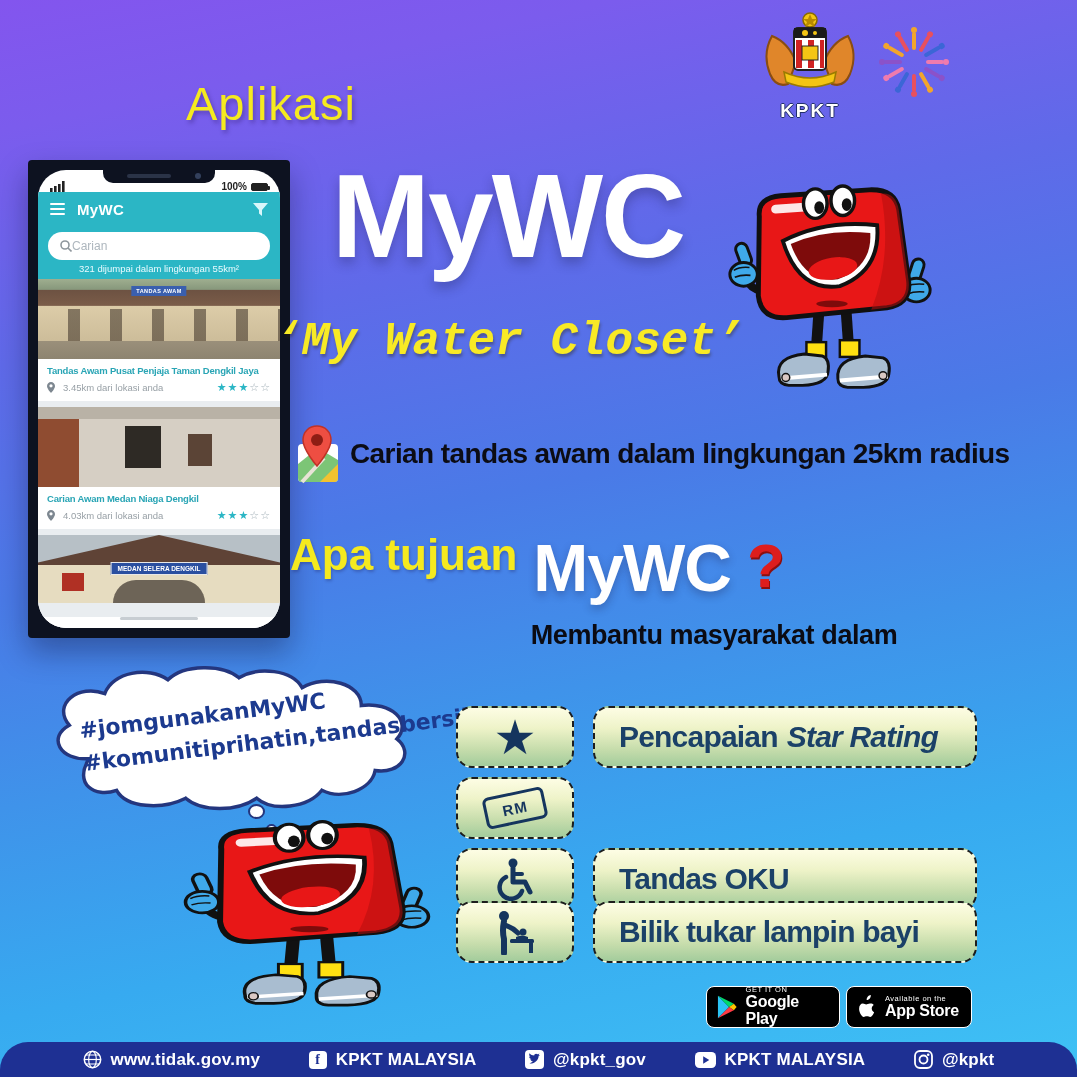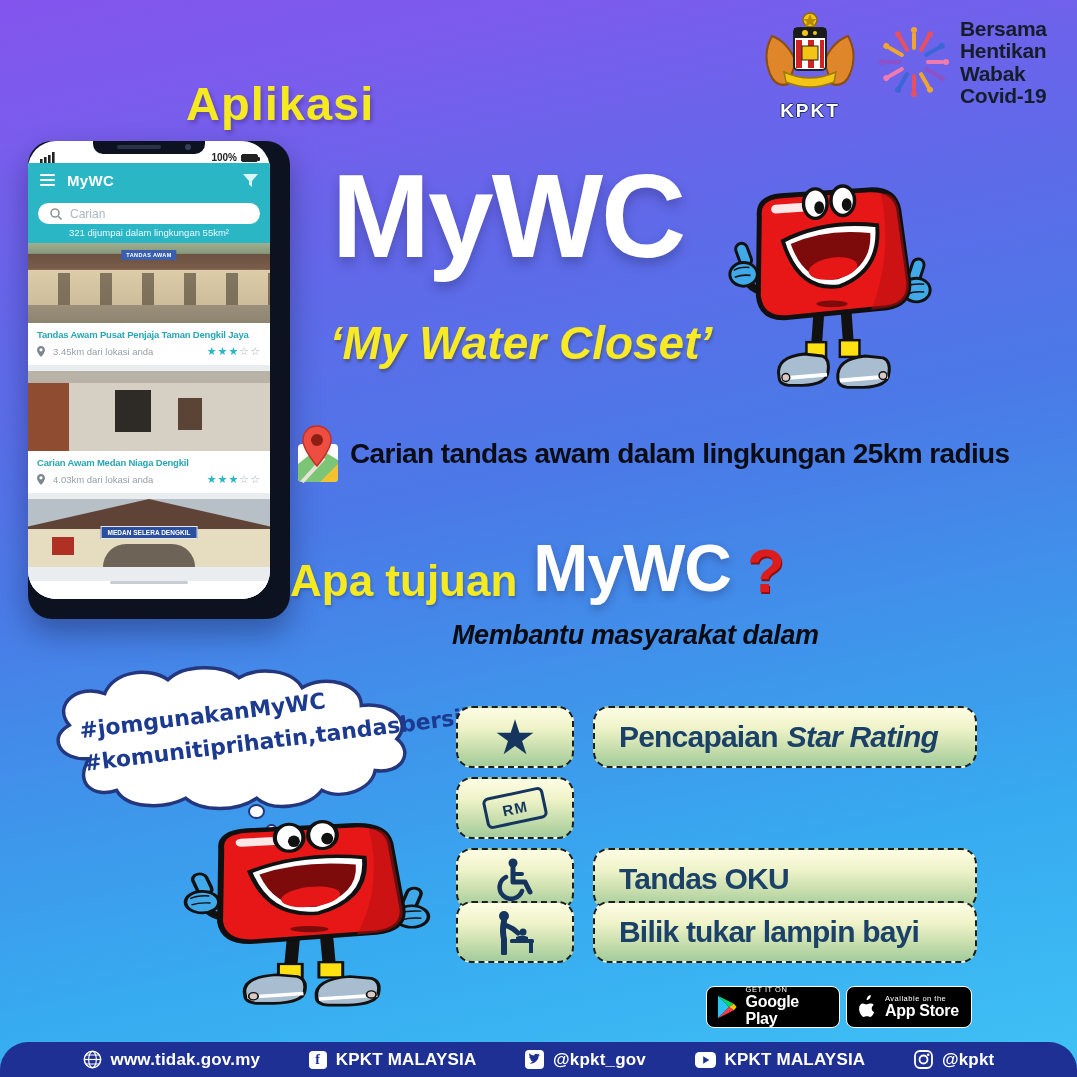--- a/index.html
+++ b/index.html
@@ -4,49 +4,49 @@
 <style>
   * { margin:0; padding:0; box-sizing:border-box; }
   body { background:#111; font-family:"Liberation Sans", sans-serif; }
   #poster {
     position:relative; width:1077px; height:1077px; margin:0 auto; overflow:hidden;
     background:linear-gradient(168deg,#8355ee 0%,#7b5ced 10%,#5f6ae9 28%,#4a7ae7 46%,#3f93ea 62%,#37aaf0 78%,#3fc2f5 100%);
   }
   .abs { position:absolute; }
 
   
-  .kicker { left:186px; top:76px; font-size:47px; font-weight:bold; color:#f5ea1f;
+  .kicker { left:186px; top:76px; font-size:47px; font-weight:normal; color:#f5ea1f;
     letter-spacing:1px; text-shadow:2px 3px 4px rgba(40,20,90,.35); }
   .kpkt-logo-wrap { left:757px; top:10px; width:106px; text-align:center; }
   .kpkt-label { color:#fff; font-weight:bold; font-size:19px; letter-spacing:2px;
     text-shadow:-1px 0 #23306b,1px 0 #23306b,0 1px #23306b,0 -1px #23306b; }
   .covid-logo { left:874px; top:22px; }
   .covid-text { left:960px; top:18px; font-size:21px; font-weight:bold; color:#151d2b;
     line-height:1.06; letter-spacing:-0.3px; }
 
   
-  .phone { left:28px; top:141px; width:262px; height:478px; background:#0d1220;
-    border-radius:24px; box-shadow:0 14px 30px rgba(10,10,40,.35); }
+  .phone { left:28px; top:160px; width:262px; height:478px; background:#0d1220;
+    border-radius:4px; padding:10px; box-shadow:0 14px 30px rgba(10,10,40,.35); }
   .screen { position:relative; width:242px; height:458px; background:#fff; border-radius:28px;
     overflow:hidden; }
   .notch { position:absolute; top:0; left:50%; transform:translateX(-50%); width:112px; height:13px;
     background:#0d1220; border-radius:0 0 10px 10px; z-index:5; }
   .notch .spk { position:absolute; left:24px; top:4px; width:44px; height:4px; border-radius:2px; background:#2a3347; }
   .notch .cam { position:absolute; right:14px; top:3px; width:6px; height:6px; border-radius:50%; background:#33405c; }
   .statusbar { height:22px; display:flex; align-items:flex-end; justify-content:space-between;
     padding:6px 12px 0 12px; }
   .batt-group { display:flex; align-items:center; gap:4px; font-size:10px; color:#222; font-weight:bold; }
   .batt { width:17px; height:8px; border:1px solid #222; border-radius:2px; position:relative; background:#222; }
   .batt:after { content:""; position:absolute; right:-3px; top:2px; width:2px; height:4px; background:#222; border-radius:0 1px 1px 0; }
   .appbar { height:34px; background:#2bb6c5; display:flex; align-items:center; padding:0 12px; gap:12px; }
   .burger div { width:15px; height:2px; background:#fff; margin:3px 0; border-radius:1px; }
   .appbar-title { color:#fff; font-weight:bold; font-size:15px; letter-spacing:.3px; flex:1; }
   .searchwrap { background:#2bb6c5; padding:6px 10px 3px 10px; }
-  .searchbox { height:21px; background:#fff; border-radius:15px; display:flex; align-items:center;
-    gap:8px; padding:0 12px; }
+  .searchbox { height:28px; background:#fff; border-radius:15px; display:flex; align-items:center;
+    padding:0 12px; }
   .searchbox .ph { color:#aeb7be; font-size:12px; }
   .results { background:#2bb6c5; color:#e9fbff; font-size:9.5px; text-align:center; padding:0 0 5px 0; }
   .list { background:#e9edf0; }
   .photo { position:relative; height:80px; overflow:hidden; }
   .photo1 { background:linear-gradient(180deg,#9fae8f 0%,#87987c 13%,#6d5242 14%,#7a5c49 33%,#dccca8 34%,#cdbd9a 77%,#9a8f7a 78%,#8d8470 100%); }
   .photo1:before { content:""; position:absolute; left:0; right:0; top:38%; height:40%;
     background:repeating-linear-gradient(90deg,transparent 0 30px,rgba(44,33,26,.5) 30px 42px); }
   .bsign { position:absolute; top:9%; left:50%; transform:translateX(-50%); background:#3a5fae;
     color:#fff; font-size:5.5px; font-weight:bold; padding:2px 5px; letter-spacing:.4px; white-space:nowrap; }
   .photo2 { background:linear-gradient(#b9b2a6 0 15%,rgba(0,0,0,0) 15%),
@@ -66,30 +66,30 @@
   .cardrow { display:flex; align-items:center; gap:8px; margin-top:5px; font-size:9.5px; color:#98a0a6; }
   .stars { margin-left:auto; font-family:"DejaVu Sans",sans-serif; font-size:11px; letter-spacing:1px; }
   .sf { color:#2bb6c5; } .se { color:#aab6bd; }
   .gap { height:6px; background:#e9edf0; }
   .homebar-wrap { background:#fff; height:40px; }
   .homebar { width:78px; height:3px; border-radius:2px; background:#c7cdd2; margin:14px auto 0 auto; }
 
   
   .big-title { left:288px; top:148px; width:440px; text-align:center; color:#fff; font-size:118px;
     font-weight:bold; letter-spacing:-2px; text-shadow:0 6px 12px rgba(25,25,70,.3); }
-  .tagline { left:276px; top:316px; width:490px; text-align:center; font-family:Liberation Sans, sans-serif;
+  .tagline { left:264px; top:316px; width:490px; text-align:center; font-family:Liberation Mono, monospace;
     font-style:italic; font-weight:bold; font-size:46px; color:#f8ea25; text-shadow:1px 3px 3px rgba(50,35,0,.35); }
   .loc-row { left:294px; top:424px; display:flex; align-items:center; gap:10px; }
   .loc-text { font-size:28px; font-weight:bold; color:#0c0c14; letter-spacing:-0.6px; }
-  .q-row { left:290px; top:530px; display:flex; align-items:flex-end; gap:16px; }
+  .q-row { left:290px; top:530px; display:flex; align-items:flex-start; gap:16px; }
   .q-prefix { font-size:44px; font-weight:bold; color:#f5ea1f; text-shadow:1px 2px 3px rgba(30,30,90,.3); }
   .q-app { font-size:66px; font-weight:bold; color:#fff; letter-spacing:-1px; text-shadow:0 4px 8px rgba(25,25,70,.3); }
   .q-mark { font-size:62px; font-weight:bold; color:#dd1d1d; text-shadow:1px 2px 0 #8d0f0f; }
-  .purpose { left:452px; top:618px; width:524px; text-align:left; font-size:27px; font-weight:bold;
-    color:#0b0b13; line-height:1.28; letter-spacing:-0.4px;font-style:italic; }
+  .purpose { left:452px; top:618px; width:524px; text-align:center; font-size:27px; font-weight:bold;
+    color:#0b0b13; line-height:1.28; letter-spacing:-0.4px; }
 
   
   .bubble { left:22px; top:664px; width:428px; height:148px; }
   .bubble-text { position:absolute; left:58px; top:26px; transform:rotate(-7deg);
     font-family:"DejaVu Sans",sans-serif; font-weight:bold; color:#1c3a8f; font-size:22px; line-height:1.5; }
   .tail { background:#fff; border:2.5px solid #24367e; border-radius:50%; }
   .tail1 { left:248px; top:804px; width:17px; height:15px; }
   .tail2 { left:266px; top:824px; width:11px; height:10px; }
   .tail3 { left:276px; top:838px; width:7px; height:7px; }
 
@@ -238,26 +238,20 @@
       <g transform="rotate(300 40 40)">
           <line x1="40" y1="26" x2="40" y2="12" stroke="#f2a52c" stroke-width="4"></line>
           <circle cx="40" cy="8" r="3" fill="#f2a52c"></circle>
         </g>
       <g transform="rotate(330 40 40)">
           <line x1="40" y1="26" x2="40" y2="12" stroke="#e8505e" stroke-width="4"></line>
           <circle cx="40" cy="8" r="3" fill="#e8505e"></circle>
         </g>
     </g>
   </svg>
-  <div class="abs covid-text">
-    <div>Bersama</div>
-    <div>Hentikan</div>
-    <div>Wabak</div>
-    <div>Covid-19</div>
-  </div>
 
   <div class="abs phone">
     <div class="screen">
       <div class="notch">
           <div class="spk"></div>
           <div class="cam"></div>
         </div>
       <div class="statusbar">
         <svg width="16" height="11" viewBox="0 0 16 11">
           <rect x="0" y="7" width="2.6" height="4" fill="#222"></rect>

